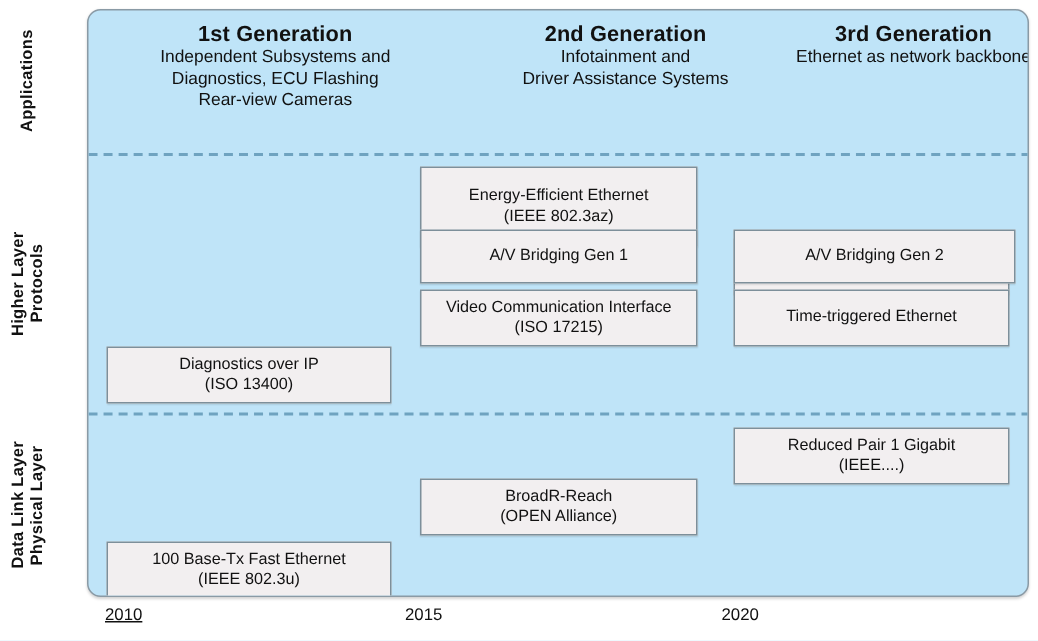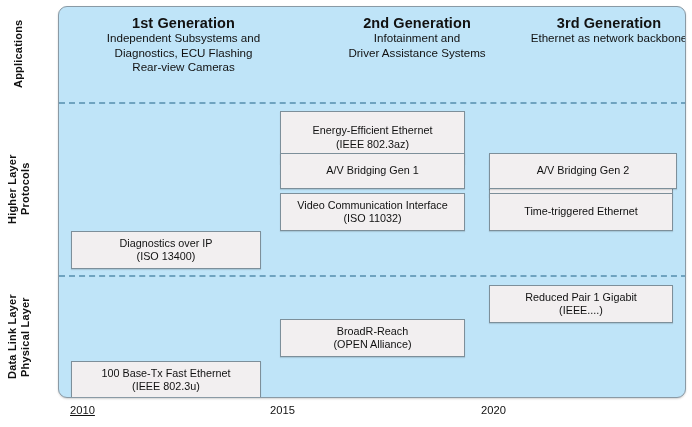--- a/index.html
+++ b/index.html
@@ -198,21 +198,21 @@
       <span>Energy-Efficient Ethernet</span>
       <span class="l2">(IEEE 802.3az)</span>
     </div>
 
     <div class="tbox" id="box-avb1">
       <span>A/V Bridging Gen 1</span>
     </div>
 
     <div class="tbox" id="box-vci">
       <span>Video Communication Interface</span>
-      <span class="l2">(ISO 11032)</span>
+      <span class="l2">(ISO 17215)</span>
     </div>
 
     <div class="tbox" id="box-pn">
       <span>Partial Networking</span>
     </div>
 
     <div class="tbox" id="box-avb2">
       <span>A/V Bridging Gen 2</span>
     </div>
 

